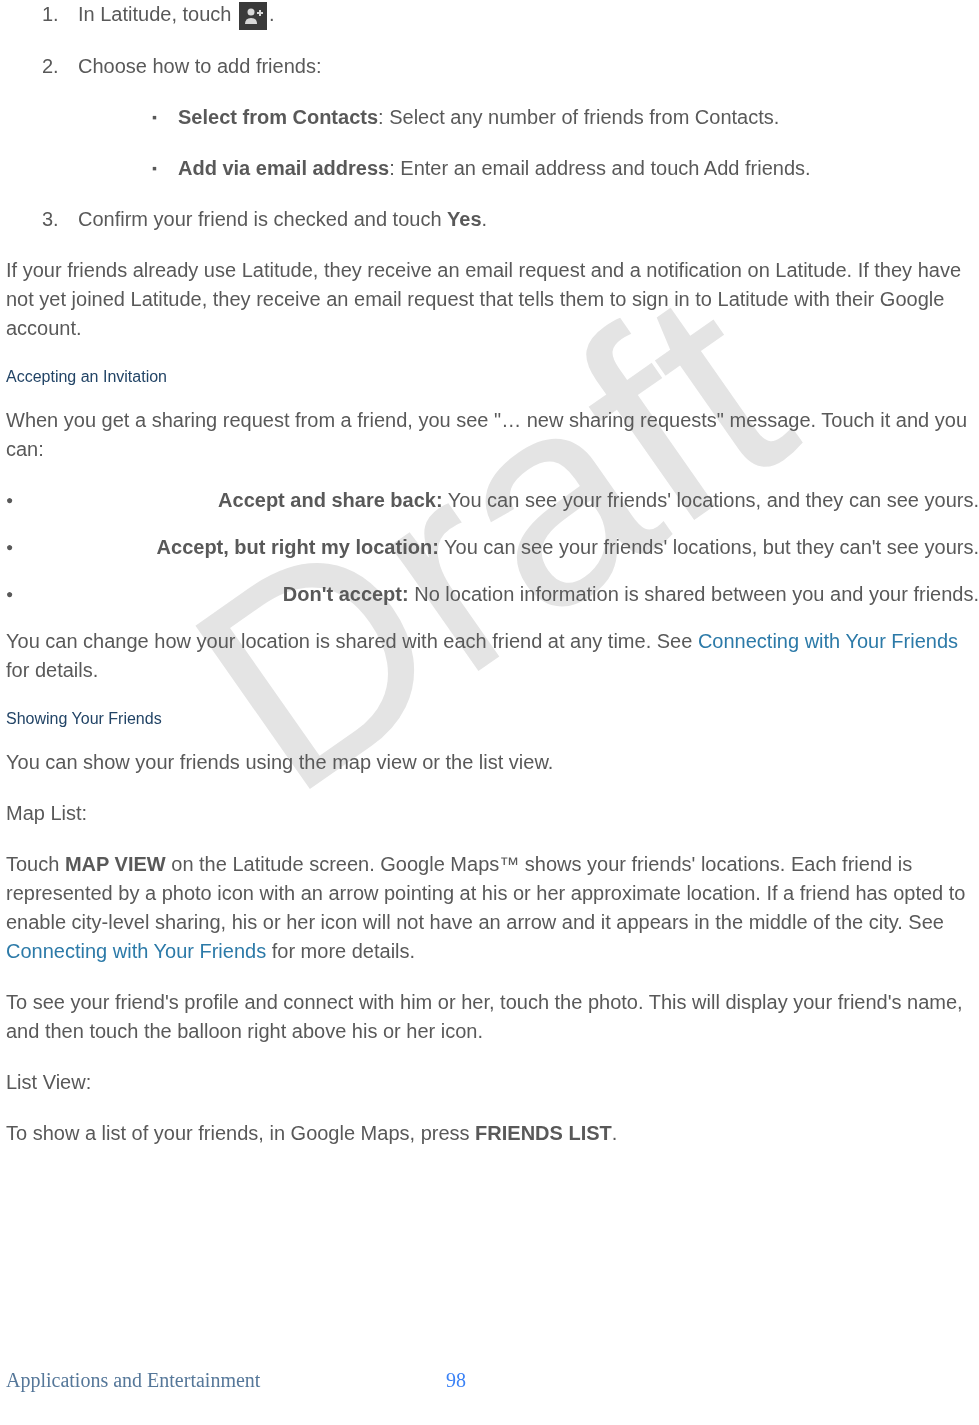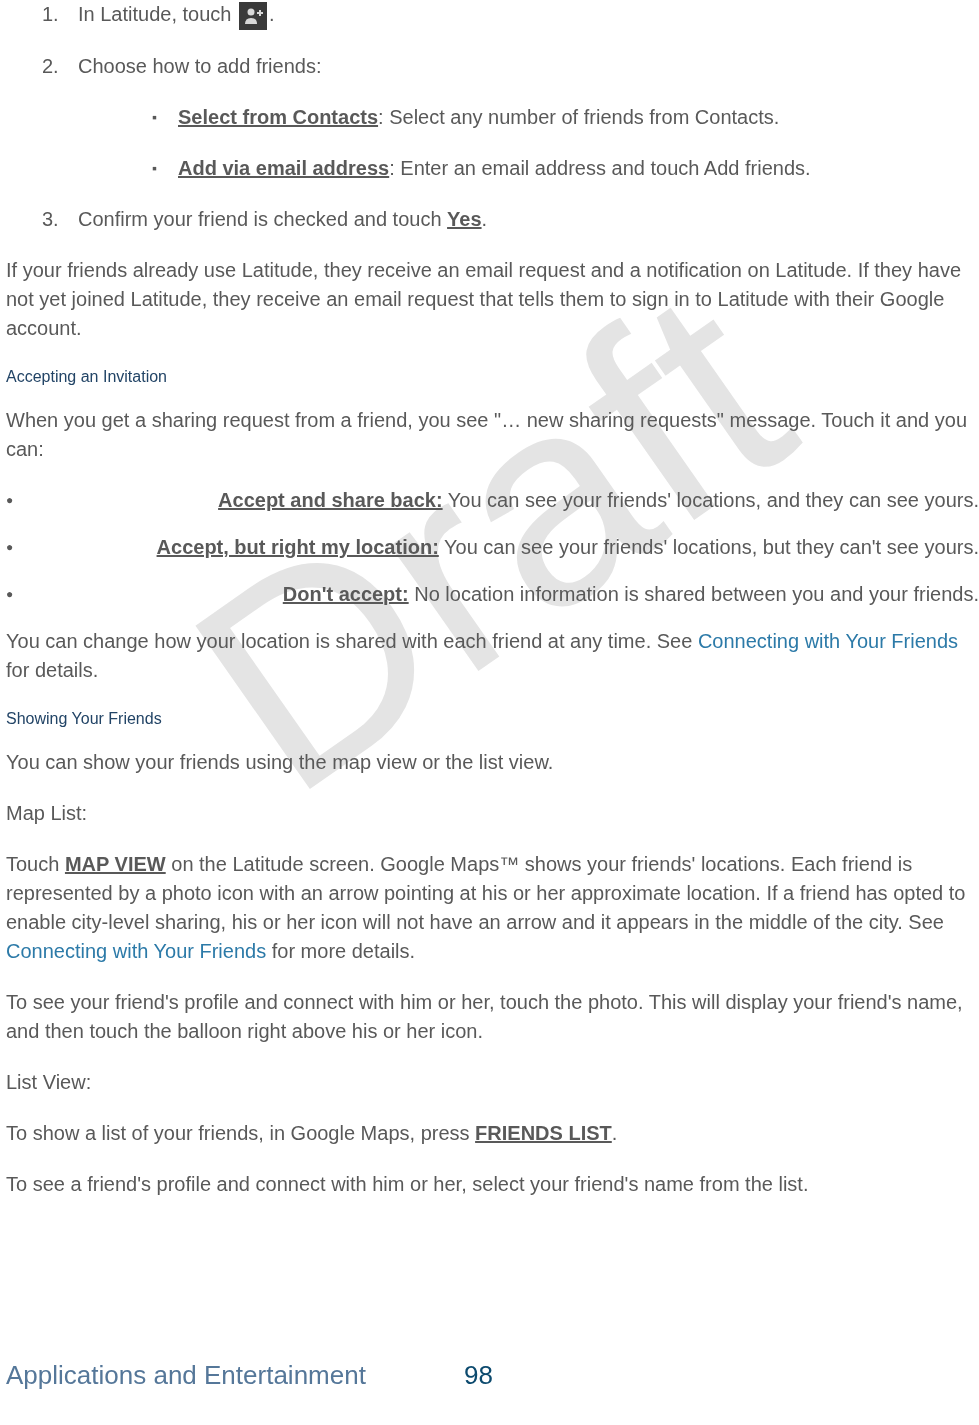--- a/index.html
+++ b/index.html
@@ -88,21 +88,21 @@
   }
   ul.disc > li::before {
     content: "●";
     position: absolute;
     left: 0;
     top: 0;
     font-size: 12px;
     line-height: 28px;
     color: #595959;
   }
-  .bold { font-weight: bold; text-decoration: underline; }
+  .bold { font-weight: bold; }
   .link { color: #2c7aa8; }
   .heading {
     color: #224466;
     font-size: 16px;
     margin: 0 0 18px 0;
   }
   .icon-box {
     display: inline-block;
     vertical-align: middle;
     width: 28px;
@@ -117,26 +117,27 @@
     left: 3px;
   }
   .footer {
     position: absolute;
     bottom: 30px;
     left: 6px;
     width: 960px;
   }
   .footer-text {
     color: #557799;
-    font-size: 26px;
+    font-size: 20px;
+    font-family: Liberation Serif, serif;
   }
   .footer-page {
     position: absolute;
-    left: 458px;
-    color: #0c4a6e;
+    left: 440px;
+    color: #3b82f6;
     text-align: right;
   }
 </style>
 </head>
 <body>
 
 <div class="page">
   <div class="watermark">Draft</div>
 
   <div class="content">
@@ -207,21 +208,20 @@
     </p>
 
     <p>To see your friend's profile and connect with him or her, touch the photo. This will display your friend's name, and then touch the balloon right above his or her icon.</p>
 
     <p>List View:</p>
 
     <p>
       <span>To show a list of your friends, in Google Maps, press </span><span class="bold">FRIENDS LIST</span><span>.</span>
     </p>
 
-    <p>To see a friend's profile and connect with him or her, select your friend's name from the list.</p>
 
   </div>
 
   <div class="footer">
     <span class="footer-text">Applications and Entertainment</span>
     <span class="footer-page footer-text">98</span>
   </div>
 </div>
 
 </body></html>

